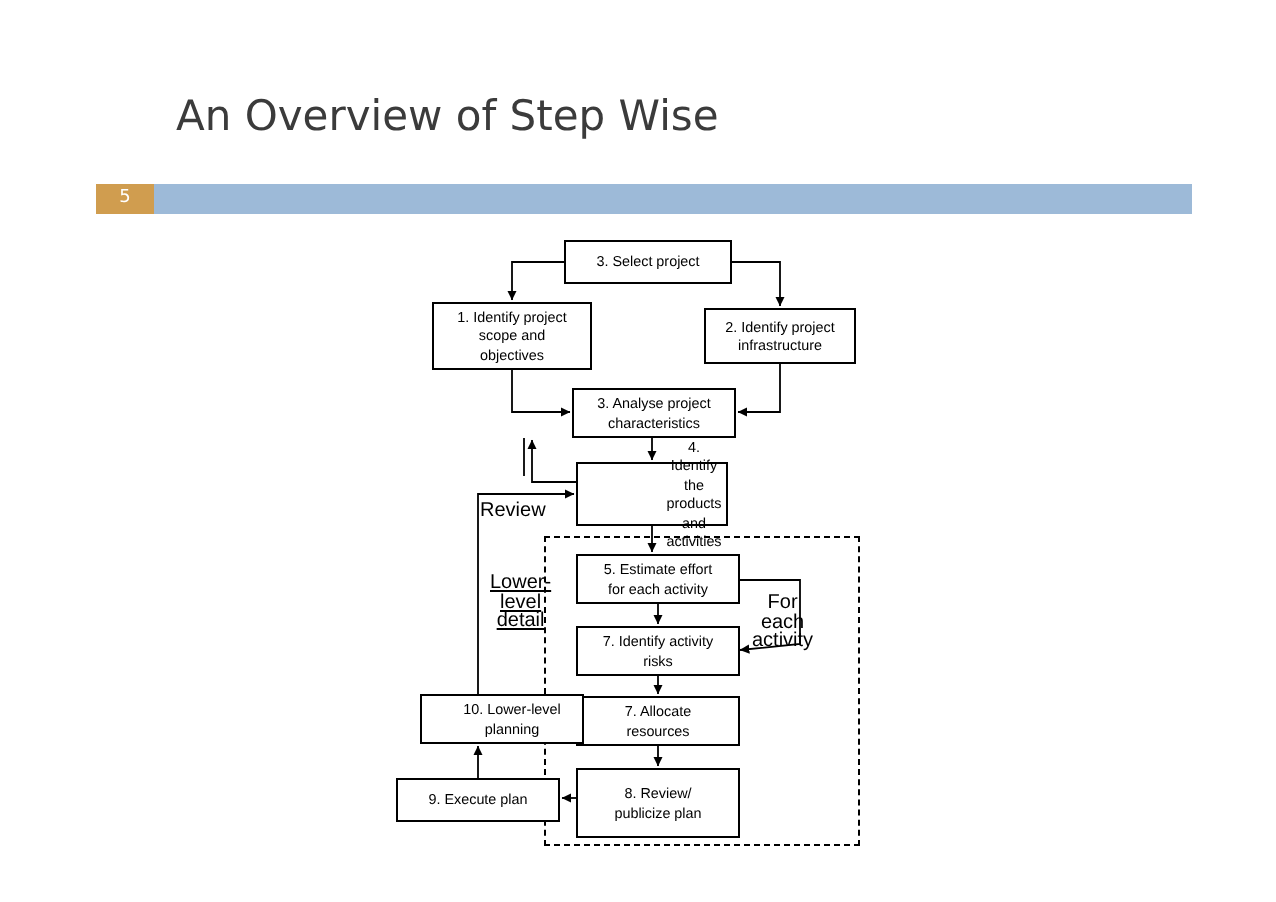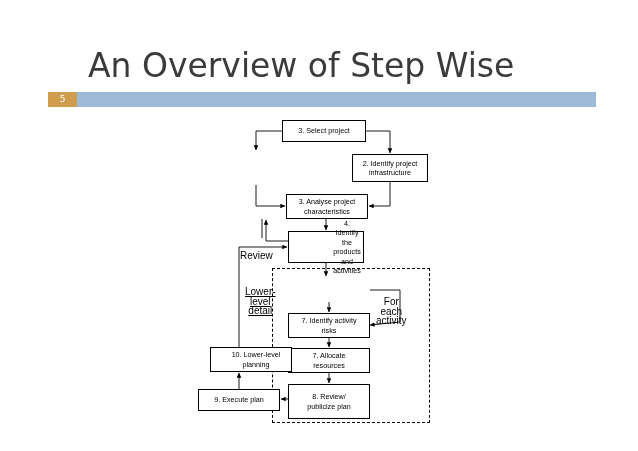--- a/index.html
+++ b/index.html
@@ -17,21 +17,21 @@
   .slide {
     position: absolute;
     left: 0; top: 0;
     width: 638px; height: 451px;
     background: #ffffff;
   }
   .title {
     position: absolute;
     left: 88px;
     top: 46px;
-    font-size: 33px;
+    font-size: 21px;
     color: #3b3b3b;
     font-family: "DejaVu Sans", sans-serif;
     font-weight: 400;
     letter-spacing: 0px;
     white-space: nowrap;
   }
   .divider-band {
     position: absolute;
     left: 48px;
     top: 92px;
@@ -152,37 +152,46 @@
         <path d="M370,183 L400,183 L400,215 L370,218" marker-end="url(#arr)"></path>
       </g>
     </svg>
 
     <div class="dashed-box" style="left:272px; top:161px; width:158px; height:155px;"></div>
 
     <div class="node" style="left:282px; top:13px; width:84px; height:22px;">
       <span>3. Select project</span>
     </div>
 
+    <div class="node" style="left:216px; top:44px; width:80px; height:34px;">
+      <span>1. Identify project
+scope and
+objectives</span>
+    </div>
 
     <div class="node" style="left:352px; top:47px; width:76px; height:28px;">
       <span>2. Identify  project
 infrastructure</span>
     </div>
 
     <div class="node" style="left:286px; top:87px; width:82px; height:25px;">
       <span>3. Analyse project
 characteristics</span>
     </div>
 
     <div class="node" style="left:288px; top:124px; width:76px; height:32px;padding-left:44px;">
       <span>4. Identify the
 products and
 activities</span>
     </div>
 
+    <div class="node" style="left:288px; top:170px; width:82px; height:25px;">
+      <span>5.  Estimate effort
+for each activity</span>
+    </div>
 
     <div class="node" style="left:288px; top:206px; width:82px; height:25px;">
       <span>7. Identify activity
 risks</span>
     </div>
 
     <div class="node" style="left:288px; top:241px; width:82px; height:25px;">
       <span>7.  Allocate
 resources</span>
     </div>

